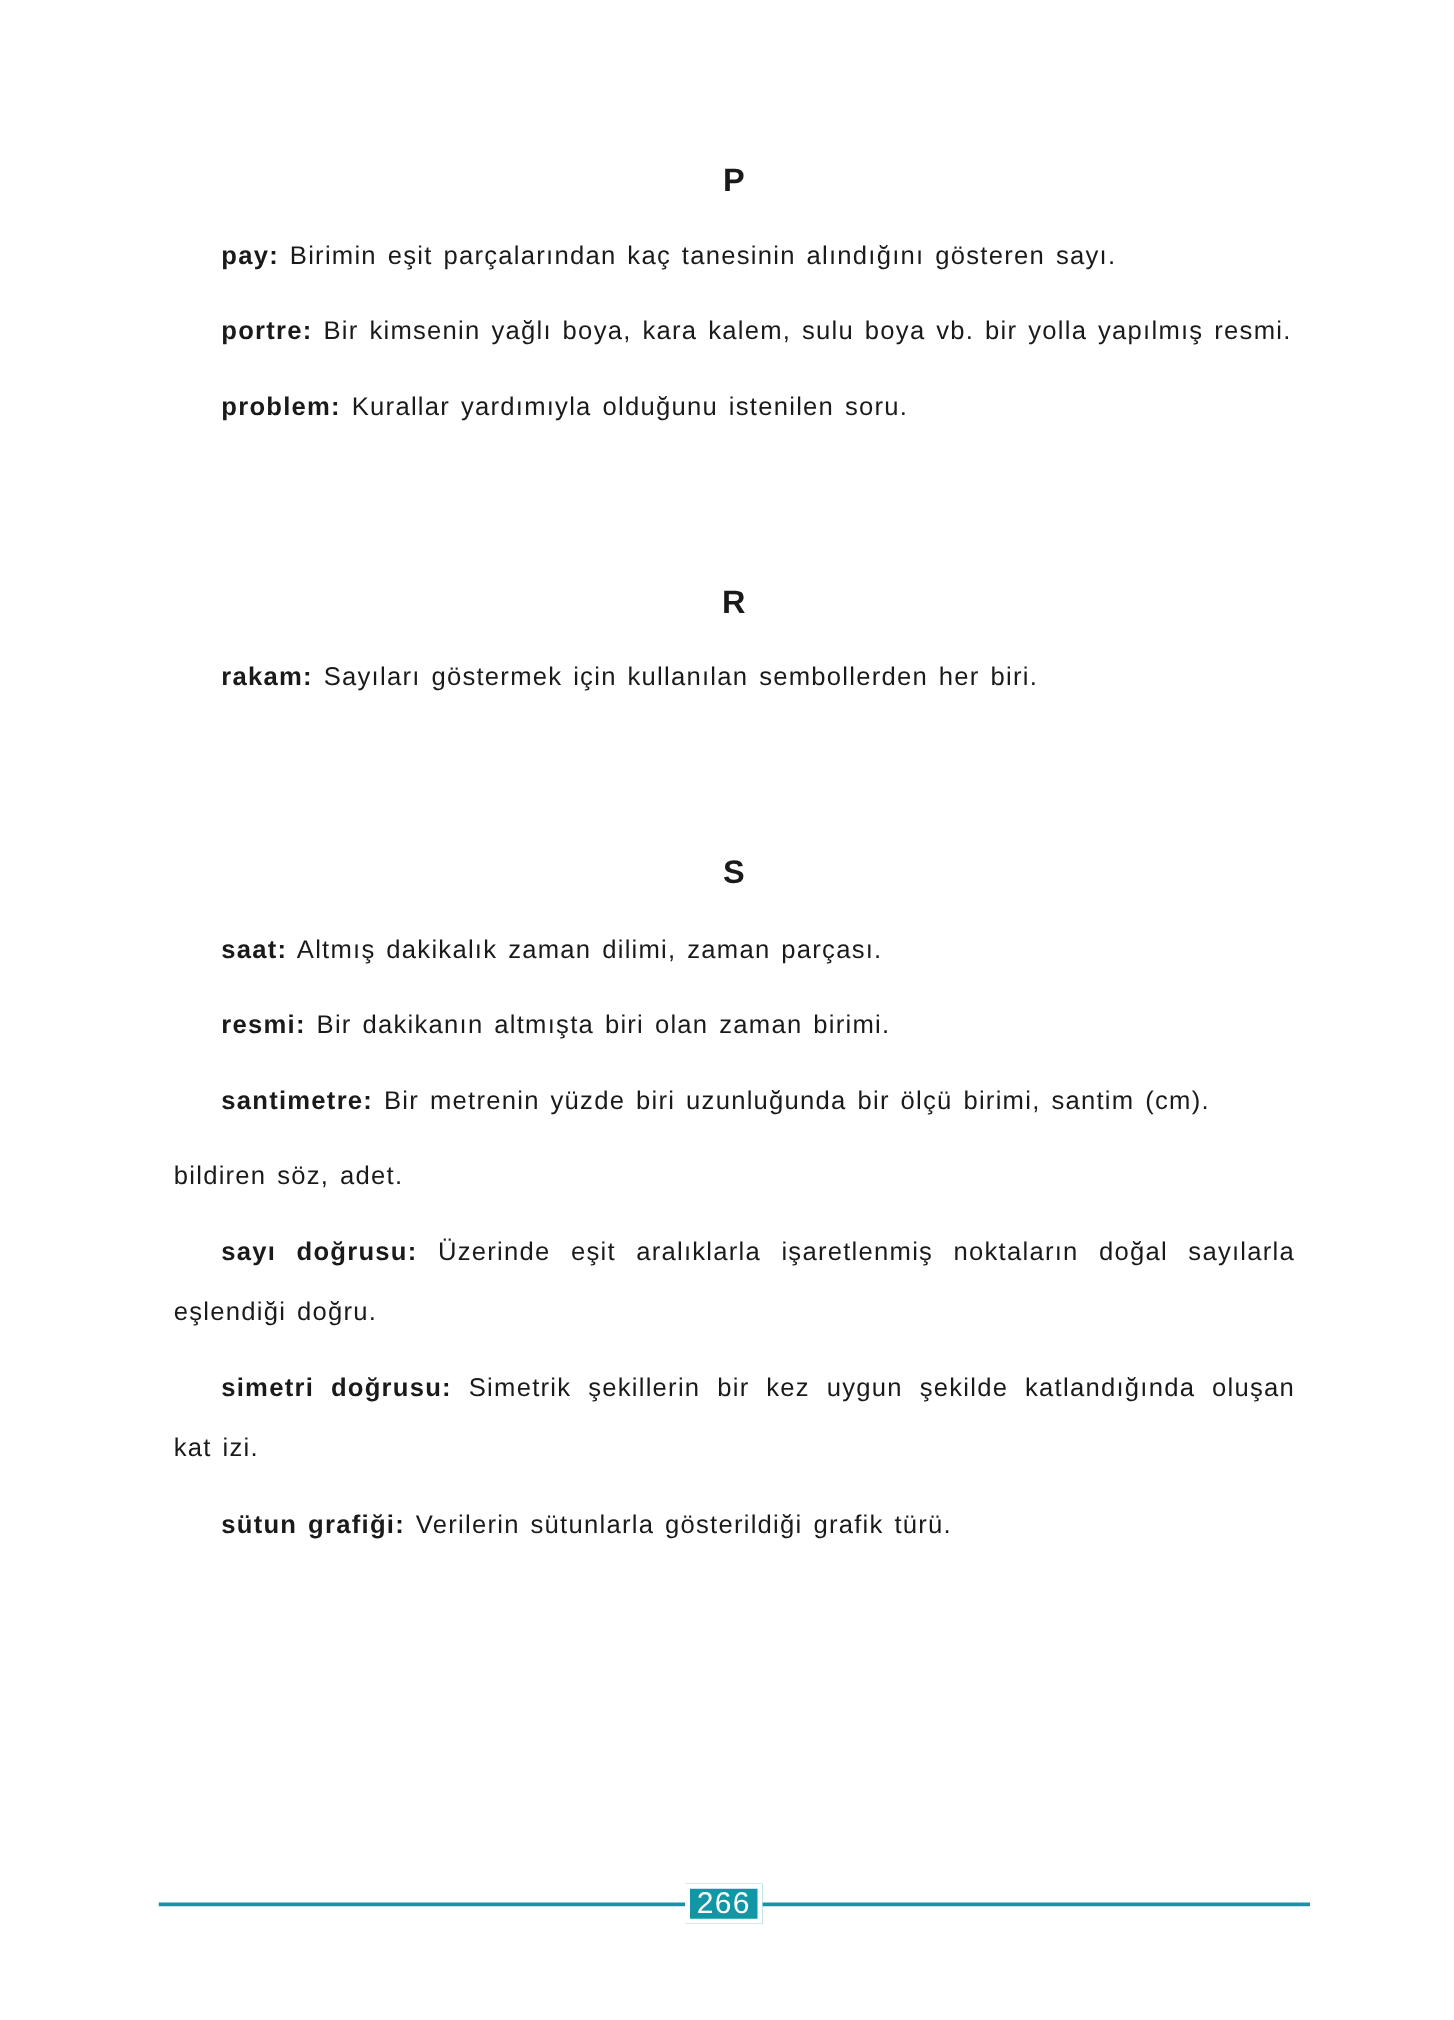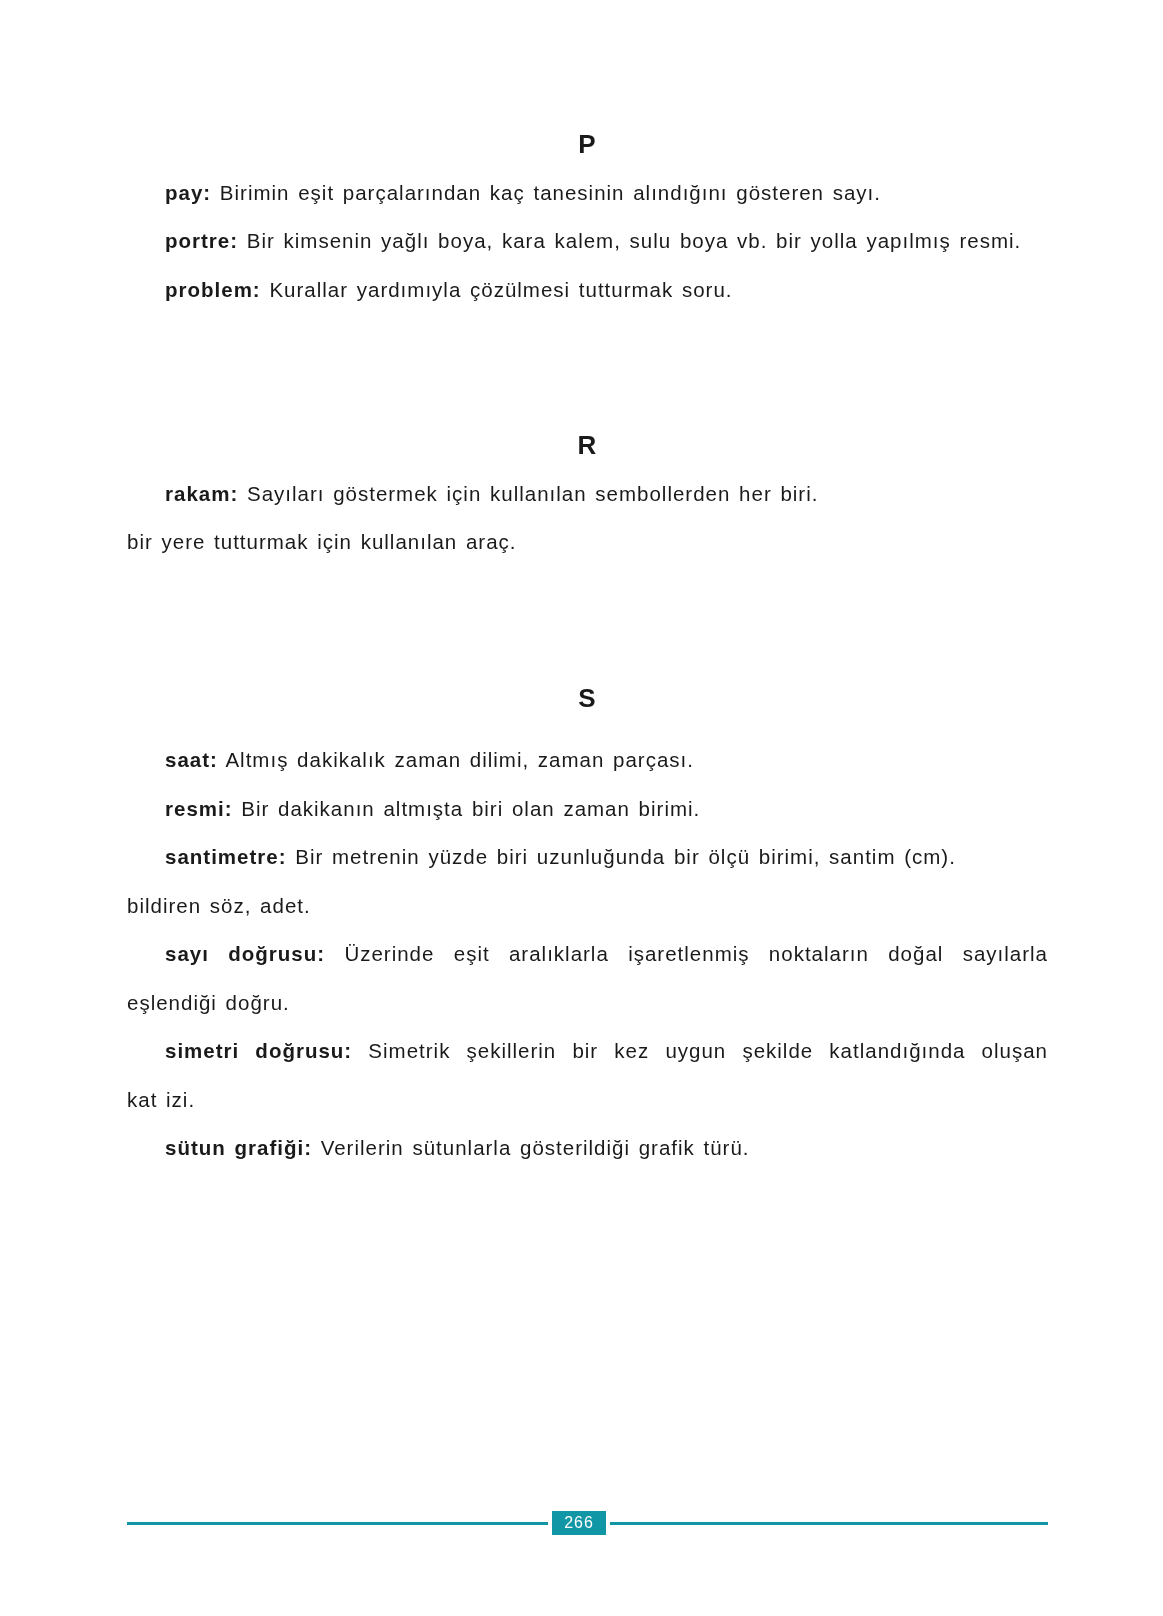--- a/index.html
+++ b/index.html
@@ -29,21 +29,21 @@
   .letter-heading {
     margin: 0;
     font-size: 26px;
     font-weight: bold;
     line-height: 48.5px;
     text-align: center;
     letter-spacing: 1px;
   }
   .glossary-section + .glossary-section { margin-top: 107px; }
   .section-s .letter-heading + .entry { margin-top: 14px; }
-  .entry { margin: 0; }
+  .entry { margin: 12px; }
   .line {
     display: block;
     line-height: 48.5px;
   }
   .line-first { text-indent: 38px; }
   .stretch { text-align-last: justify; }
   .term { font-weight: bold; }
   .footer-rule {
     position: absolute;
     left: 127px;
@@ -54,52 +54,51 @@
   }
   .page-badge {
     position: absolute;
     left: 548px;
     top: 1507px;
     width: 62px;
     height: 32px;
     background: var(--accent);
     border: 4px solid #ffffff;
     color: #ffffff;
-    font-size: 16px;
+    font-size: 24px;
     line-height: 24px;
     text-align: center;
     letter-spacing: 1px;
   }
 </style>
 </head>
 <body>
 
 <div class="page">
   <div class="content">
 
     <section class="glossary-section section-p">
       <h2 class="letter-heading">P</h2>
       <p class="entry">
         <span class="line line-first"><span class="term">pay:</span> <span>Birimin eşit parçalarından kaç tanesinin alındığını gösteren sayı.</span></span>
       </p>
       <p class="entry">
         <span class="line line-first"><span class="term">portre:</span> <span>Bir kimsenin yağlı boya, kara kalem, sulu boya vb. bir yolla yapılmış resmi.</span></span>
       </p>
       <p class="entry">
-        <span class="line line-first"><span class="term">problem:</span> <span>Kurallar yardımıyla çözülmesi tutturmak soru.</span></span>
+        <span class="line line-first"><span class="term">problem:</span> <span>Kurallar yardımıyla olduğunu istenilen soru.</span></span>
       </p>
     </section>
 
     <section class="glossary-section section-r">
       <h2 class="letter-heading">R</h2>
       <p class="entry">
         <span class="line line-first"><span class="term">rakam:</span> <span>Sayıları göstermek için kullanılan sembollerden her biri.</span></span>
       </p>
       <p class="entry">
-        <span class="line">bir yere tutturmak için kullanılan araç.</span>
       </p>
     </section>
 
     <section class="glossary-section section-s">
       <h2 class="letter-heading">S</h2>
       <p class="entry">
         <span class="line line-first"><span class="term">saat:</span> <span>Altmış dakikalık zaman dilimi, zaman parçası.</span></span>
       </p>
       <p class="entry">
         <span class="line line-first"><span class="term">resmi:</span> <span>Bir dakikanın altmışta biri olan zaman birimi.</span></span>

